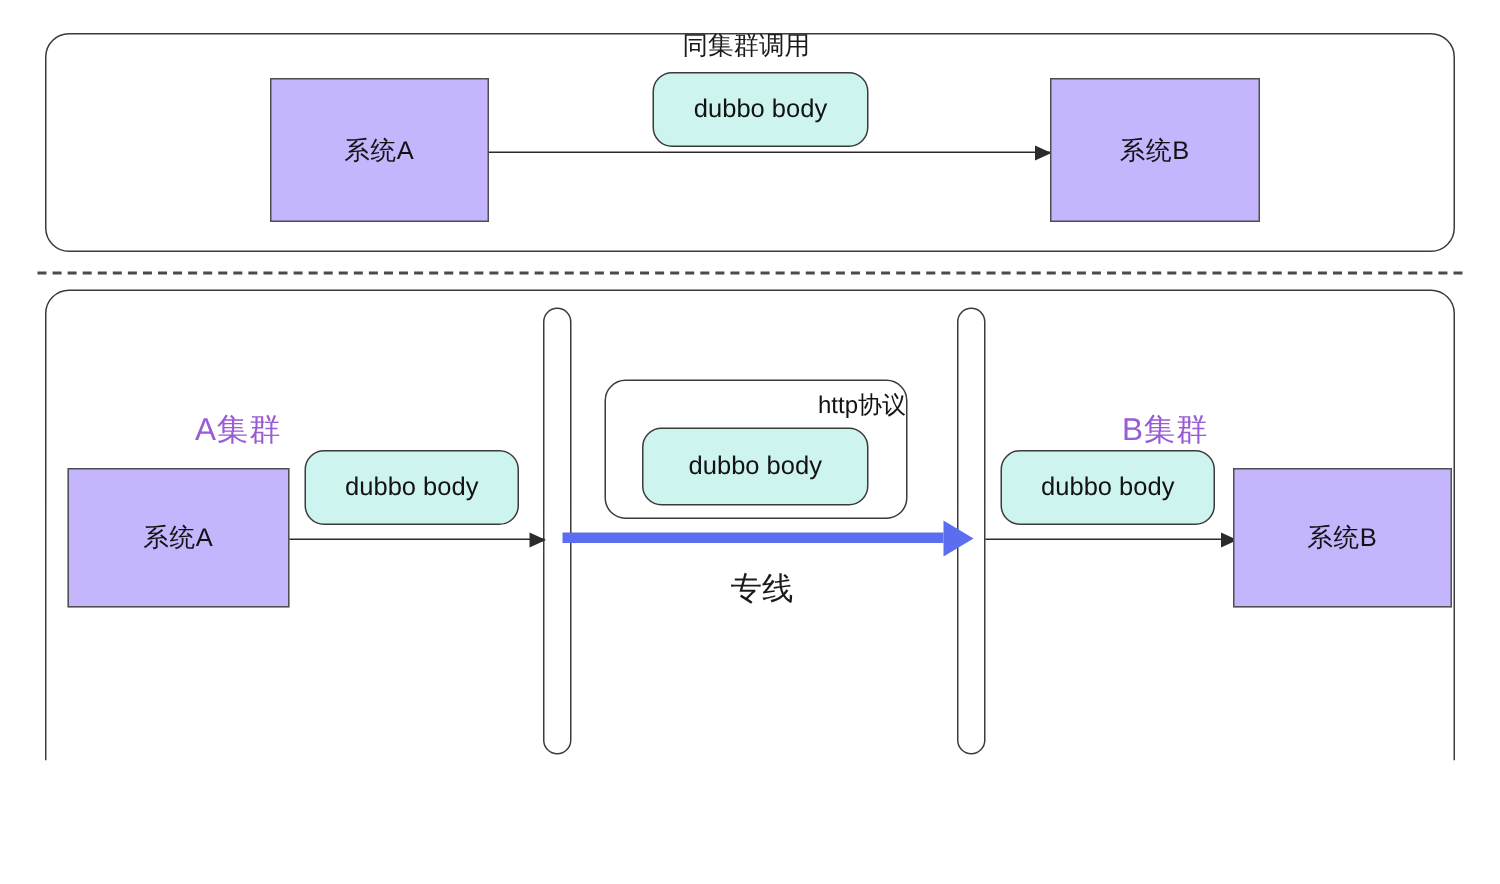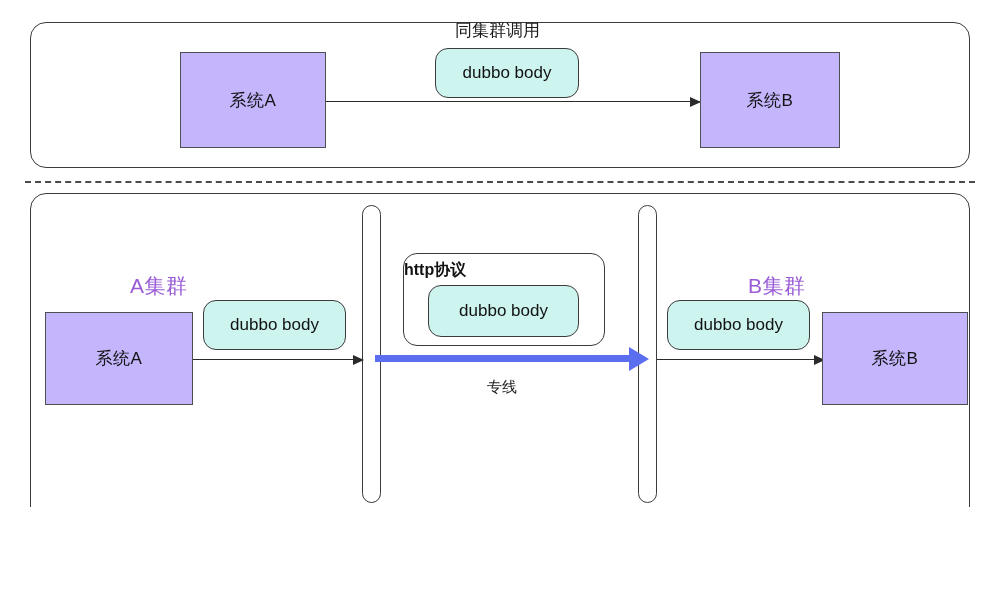--- a/index.html
+++ b/index.html
@@ -63,24 +63,23 @@
     background: #ffffff;
     border: 1.6px solid #3b3b3b;
     border-radius: 14px;
     box-sizing: border-box;
   }
   .httpbox-label {
     position: absolute;
     left: 0;
     right: 0;
     top: 6px;
-    text-align: left;
+    text-align: right;
     font-size: 16px;
     color: #121212;
-    font-weight: bold;
   }
   .plainlabel {
     position: absolute;
     font-size: 17px;
     color: #1a1a1a;
     white-space: nowrap;
   }
   .cluster-label {
     position: absolute;
     font-size: 21px;
@@ -175,21 +174,21 @@
   <div class="pill" style="left:203px; top:300px; width:143px; height:50px;">dubbo body</div>
 
   <div class="httpbox" style="left:403px; top:253px; width:202px; height:93px;">
     <div class="httpbox-label">http协议</div>
   </div>
 
   <div class="pill" style="left:428px; top:285px; width:151px; height:52px;">dubbo body</div>
 
   <div class="barrow" style="left:375px; top:355px; width:254px;"></div>
 
-  <div class="plainlabel" style="left:487px; top:378px; font-size:15px;">专线</div>
+  <div class="plainlabel" style="left:487px; top:378px; font-size:21px;">专线</div>
 
   <div class="arrow" style="left:657px; top:359px; width:167px;"></div>
 
   <div class="pill" style="left:667px; top:300px; width:143px; height:50px;">dubbo body</div>
 
   <div class="sysbox" style="left:822px; top:312px; width:146px; height:93px;">系统B</div>
 
 
 </div>
 

